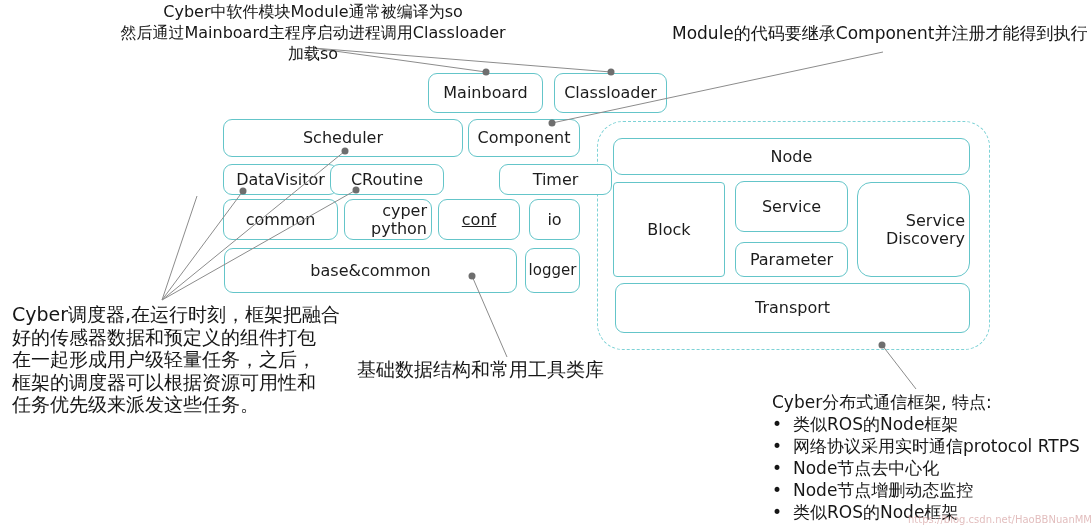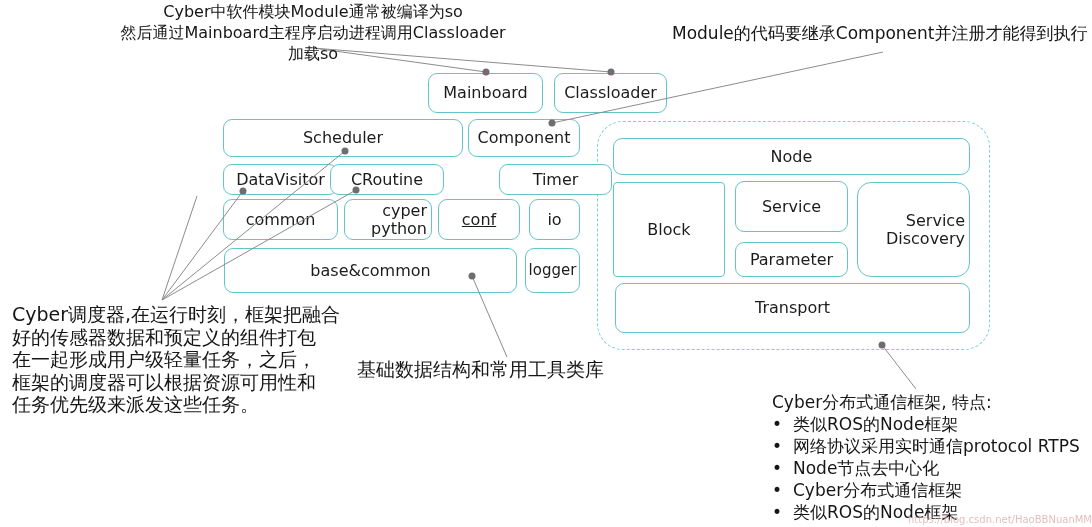--- a/index.html
+++ b/index.html
@@ -154,21 +154,21 @@
     <div class="bullet-row">
       <span class="bullet-glyph">•</span>
       <span>网络协议采用实时通信protocol RTPS</span>
     </div>
     <div class="bullet-row">
       <span class="bullet-glyph">•</span>
       <span>Node节点去中心化</span>
     </div>
     <div class="bullet-row">
       <span class="bullet-glyph">•</span>
-      <span>Cyber分布式通信框架</span>
+      <span>Node节点增删动态监控</span>
     </div>
     <div class="bullet-row">
       <span class="bullet-glyph">•</span>
       <span>类似ROS的Node框架</span>
     </div>
   </div>
 
   <div class="watermark">https://blog.csdn.net/HaoBBNuanMM</div>
 
 </div>

